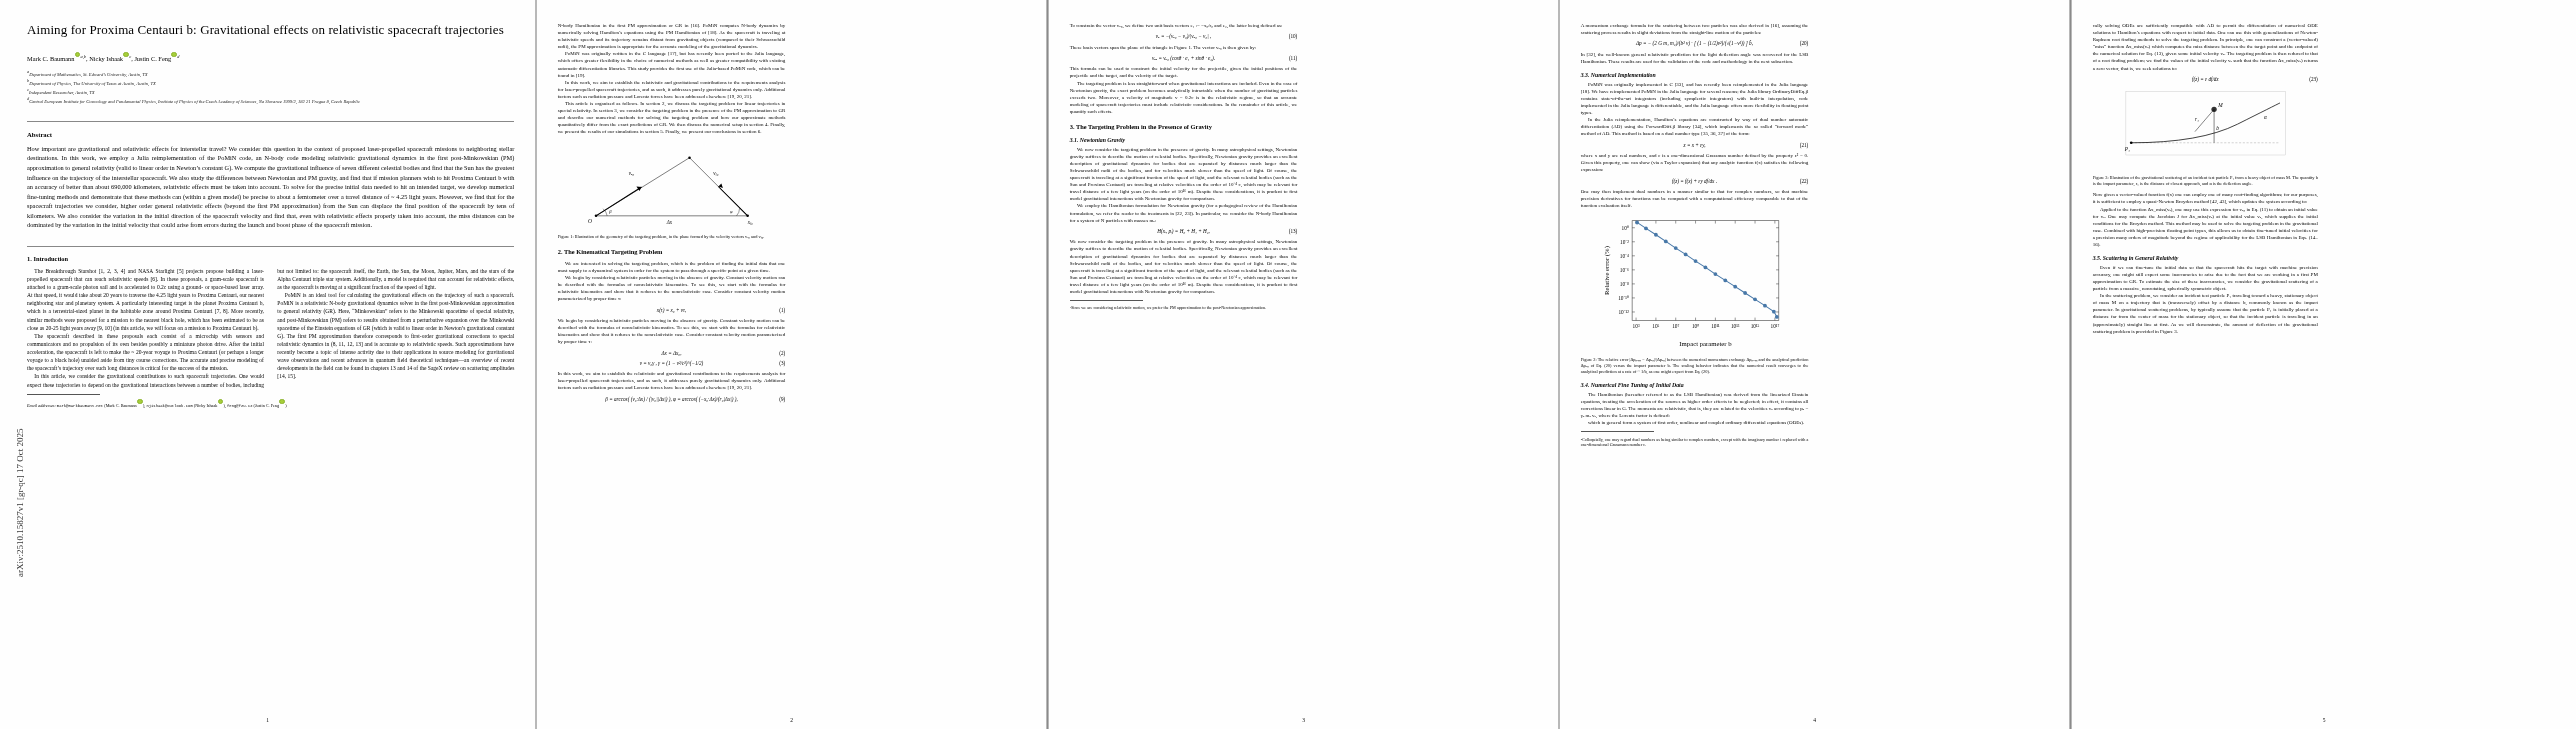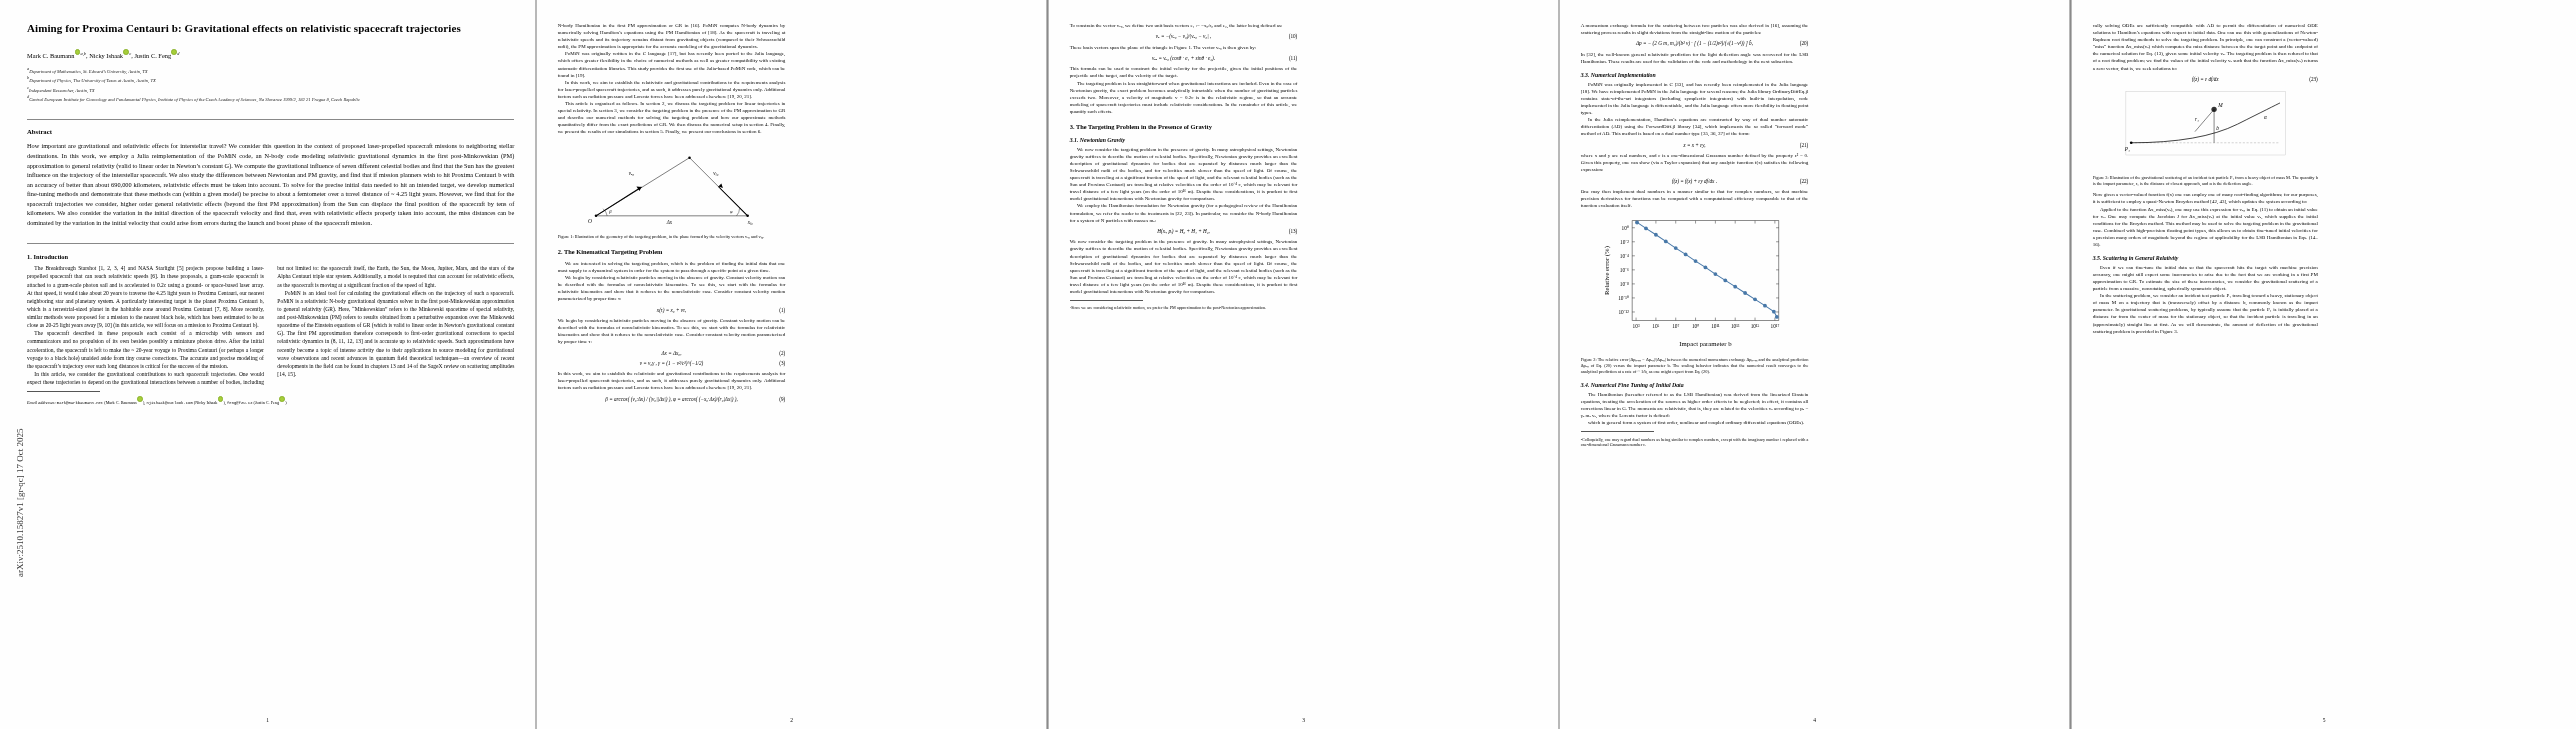--- a/index.html
+++ b/index.html
@@ -10,21 +10,21 @@
   .p2{left:537px;width:509px;}
   .p3{left:1049px;width:509px;}
   .p4{left:1560px;width:509px;}
   .p5{left:2072px;width:504px;}
 
   .pad{position:absolute;left:20.7px;right:17px;top:22px;bottom:18px;}
   .twocol{column-count:2;column-gap:16px;column-fill:auto;height:100%;}
   .p1 .pad{left:27px;right:20.7px;}
 
   
-  .title{font-size:11px;line-height:1.25;letter-spacing:0.1px;margin:0 0 13.4px 0;font-weight:700;}
+  .title{font-size:13px;line-height:1.25;letter-spacing:0.1px;margin:0 0 13.4px 0;font-weight:400;}
   .authors{font-size:6.4px;margin:0 0 7.3px 0;}
   .orc{display:inline-block;width:3.6px;height:3.6px;border-radius:50%;background:#a6ce39;border:0.6px solid #8ab22c;vertical-align:super;margin:0 0.3px;}
   .sup{font-size:4.3px;vertical-align:super;font-style:italic;}
   .affil{font-size:4.6px;font-style:italic;line-height:1.45;color:#1a1a1a;margin:0;}
   .rule{border:0;border-top:0.4px solid #888;margin:16px 0 8.5px 0;}
   h2.abs{font-size:6.7px;margin:0 0 6px 0;font-weight:bold;font-family:"Liberation Serif",serif;}
   .abstract{font-size:6.3px;line-height:1.52;text-align:justify;margin:0;}
   h3.sec{font-size:6.4px;font-weight:bold;margin:8px 0 4.3px 0;}
   h4.sub{font-size:5.8px;font-weight:bold;font-style:italic;margin:6.7px 0 3px 0;}
   p.body{font-size:5px;line-height:1.42;text-align:justify;margin:0 0 0 0;text-indent:7.3px;hyphens:auto;}

